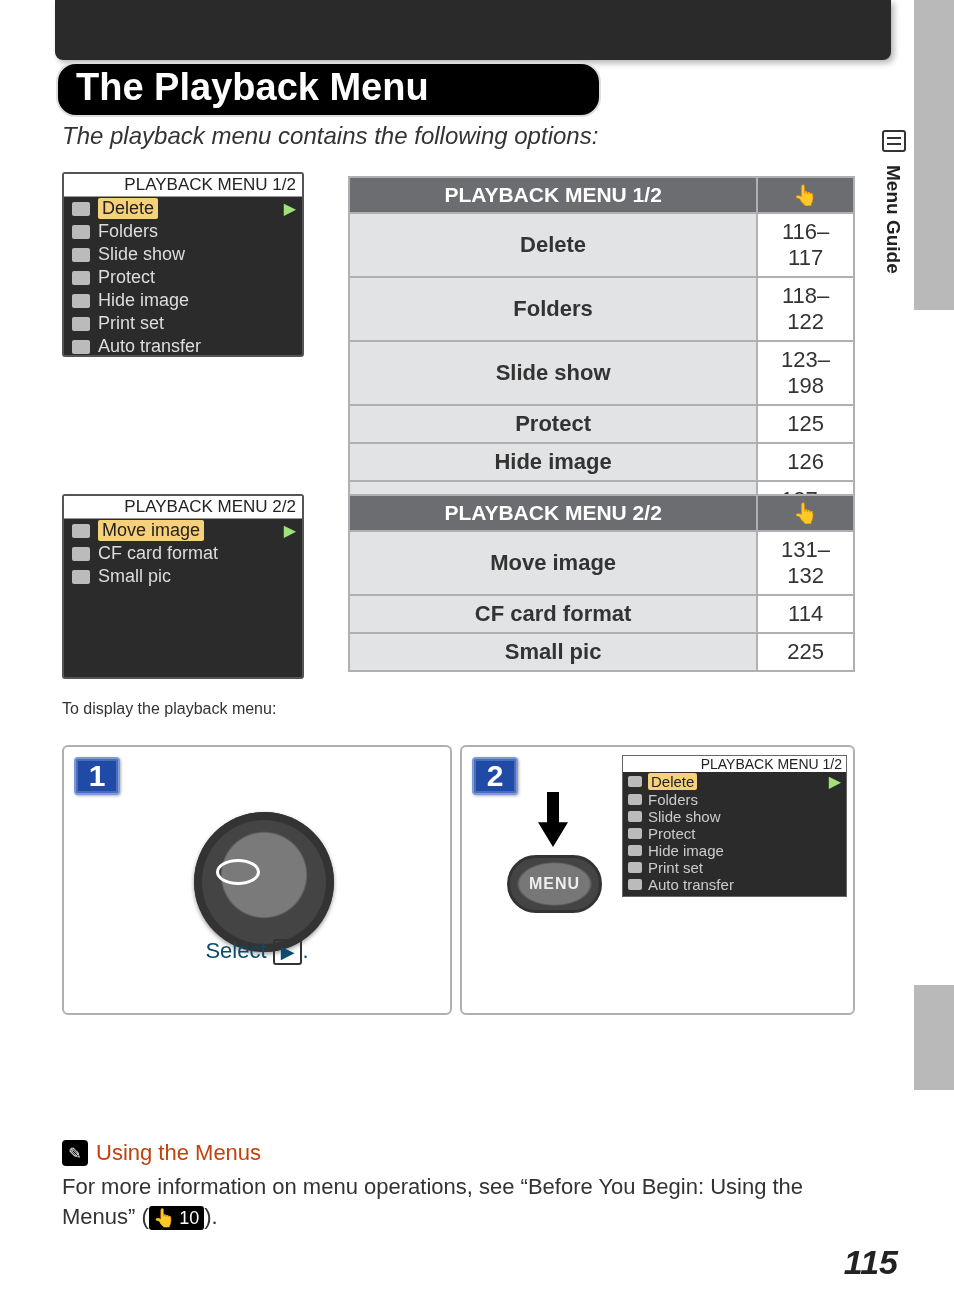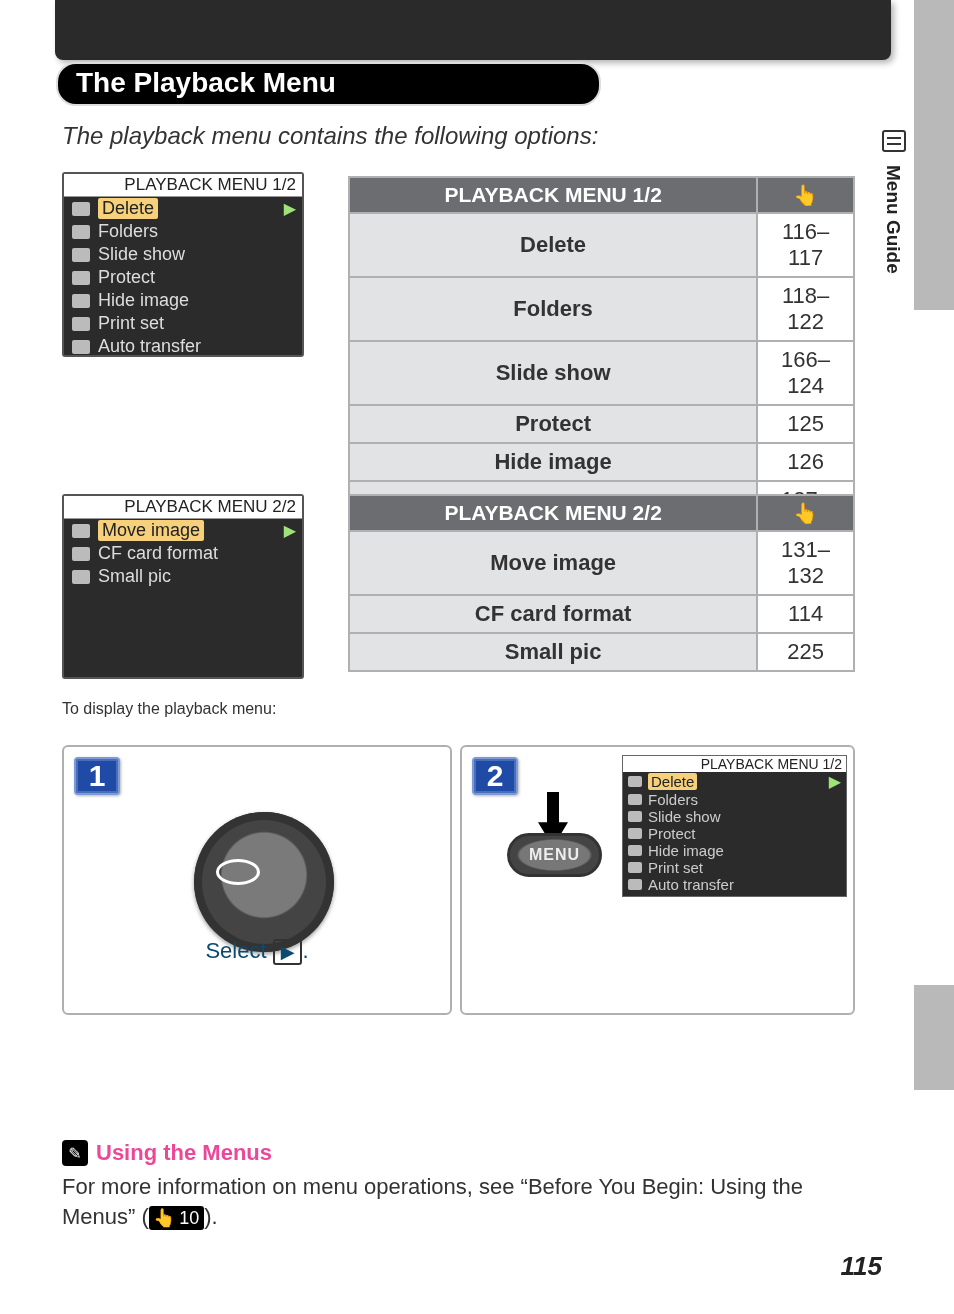--- a/index.html
+++ b/index.html
@@ -55,21 +55,21 @@
     background: #b9b9b9;
   }
 
   
   .heading {
     position: absolute;
     left: 56px; top: 62px;
     width: 545px;
     background: #000;
     color: #fff;
-    font-size: 28px;
+    font-size: 38px;
     font-weight: 800;
     padding: 4px 18px 7px 18px;
     border-radius: 20px 20px 20px 20px;
     border: 2px solid #ddd;
     line-height: 1.05;
   }
 
   .intro {
     position: absolute;
     left: 62px; top: 122px;
@@ -209,22 +209,22 @@
   }
   .play-glyph {
     display:inline-block;
     padding: 0 6px;
     border:2px solid #333;
     border-radius:3px;
     font-size:18px;
     vertical-align: middle;
   }
   .menu-btn-img {
-    position:absolute; left:45px; top:86px;
-    width:95px; height:44px;
+    position:absolute; left:45px; top:108px;
+    width:95px; height:58px;
     border-radius:30px;
     background: radial-gradient(ellipse at center, #777 0 55%, #444 60% 100%);
     border:3px solid #333;
     display:flex; align-items:center; justify-content:center;
     color:#eee; font-size:16px; letter-spacing:1px; font-weight:600;
   }
   .down-arrow {
     position:absolute; left:76px; top:45px;
     width:30px; height:55px;
     background:#000;
@@ -250,37 +250,37 @@
     position:absolute;
     left:62px; top:1140px;
     display:flex; align-items:center; gap:8px;
   }
   .note-icon {
     width:26px; height:26px; background:#000; border-radius:4px;
     display:flex; align-items:center; justify-content:center;
     color:#fff; font-size:16px;
   }
   .note-head .nt {
-    color:#ec4899; font-weight:700; font-size:22px;
+    color:#c2410c; font-weight:400; font-size:22px;
   }
   .note-body {
     position:absolute;
     left:62px; top:1172px; right:95px;
     font-size:22px; color:#333; line-height:1.35;
   }
   .pg-ref-box {
     display:inline-flex; align-items:center; gap:3px;
     background:#000; color:#fff; padding:0 5px; border-radius:3px;
     font-size:18px;
   }
 
   .page-num {
     position:absolute;
-    right:72px; bottom:32px;
-    font-size:26px; font-weight:800; font-style:italic;
+    right:56px; bottom:32px;
+    font-size:34px; font-weight:800; font-style:italic;
     color:#222;
   }
 </style>
 </head>
 <body>
 
 <div class="topbar"></div>
 <div class="thumb-tab"></div>
 <div class="thumb-tab2"></div>
 <div class="side-tab-icon"></div>
@@ -350,21 +350,21 @@
     <tr>
         <td class="name">Delete</td>
         <td class="pages">116–117</td>
       </tr>
     <tr>
         <td class="name">Folders</td>
         <td class="pages">118–122</td>
       </tr>
     <tr>
         <td class="name">Slide show</td>
-        <td class="pages">166–124</td>
+        <td class="pages">123–198</td>
       </tr>
     <tr>
         <td class="name">Protect</td>
         <td class="pages">125</td>
       </tr>
     <tr>
         <td class="name">Hide image</td>
         <td class="pages">126</td>
       </tr>
     <tr>

